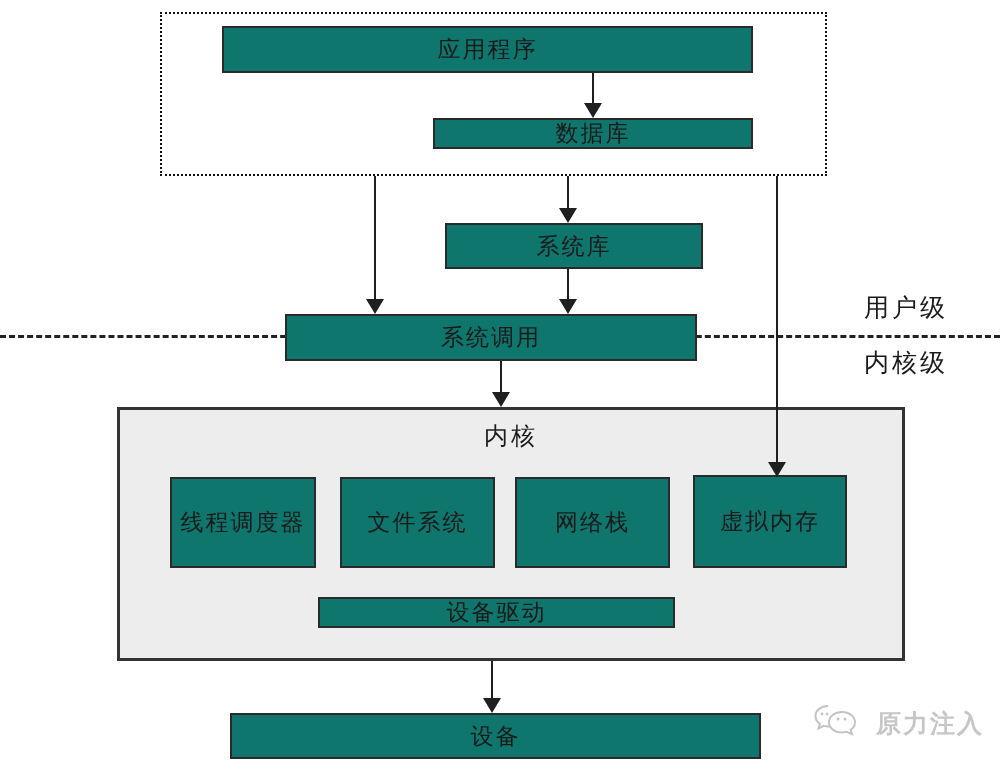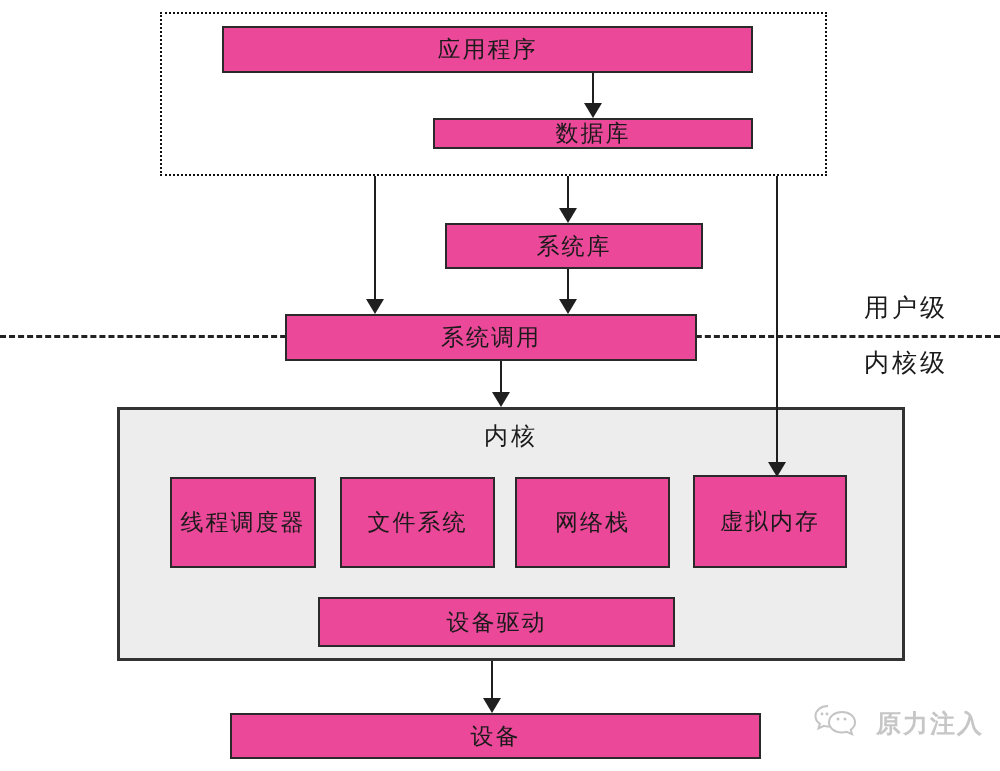--- a/index.html
+++ b/index.html
@@ -8,21 +8,21 @@
     position: relative;
     width: 1000px;
     height: 771px;
     background: #ffffff;
     font-family: "Liberation Serif", "DejaVu Serif", serif;
     color: #1a1a1a;
     overflow: hidden;
   }
   .node {
     position: absolute;
-    background: #ec4899;
+    background: #0f766e;
     border: 2px solid #2a2a2a;
     display: flex;
     align-items: center;
     justify-content: center;
     font-size: 23px;
     letter-spacing: 2px;
     z-index: 2;
   }
   .dotted-group {
     position: absolute;
@@ -126,21 +126,21 @@
   </div>
   <div class="node" style="left:515px; top:477px; width:155px; height:91px;">
     <span>网络栈</span>
   </div>
   <div class="node" style="left:340px; top:477px; width:155px; height:91px;">
     <span>文件系统</span>
   </div>
   <div class="node" style="left:693px; top:475px; width:154px; height:93px;">
     <span>虚拟内存</span>
   </div>
-  <div class="node" style="left:318px; top:597px; width:357px; height:50px;">
+  <div class="node" style="left:318px; top:597px; width:357px; height:31px;">
     <span>设备驱动</span>
   </div>
 
   <div class="node" style="left:230px; top:713px; width:531px; height:46px;">
     <span>设备</span>
   </div>
 
   <div class="arrow" style="left:584px; top:73px;  height:45px;">
       <div class="stem"></div>
       <div class="head"></div>

